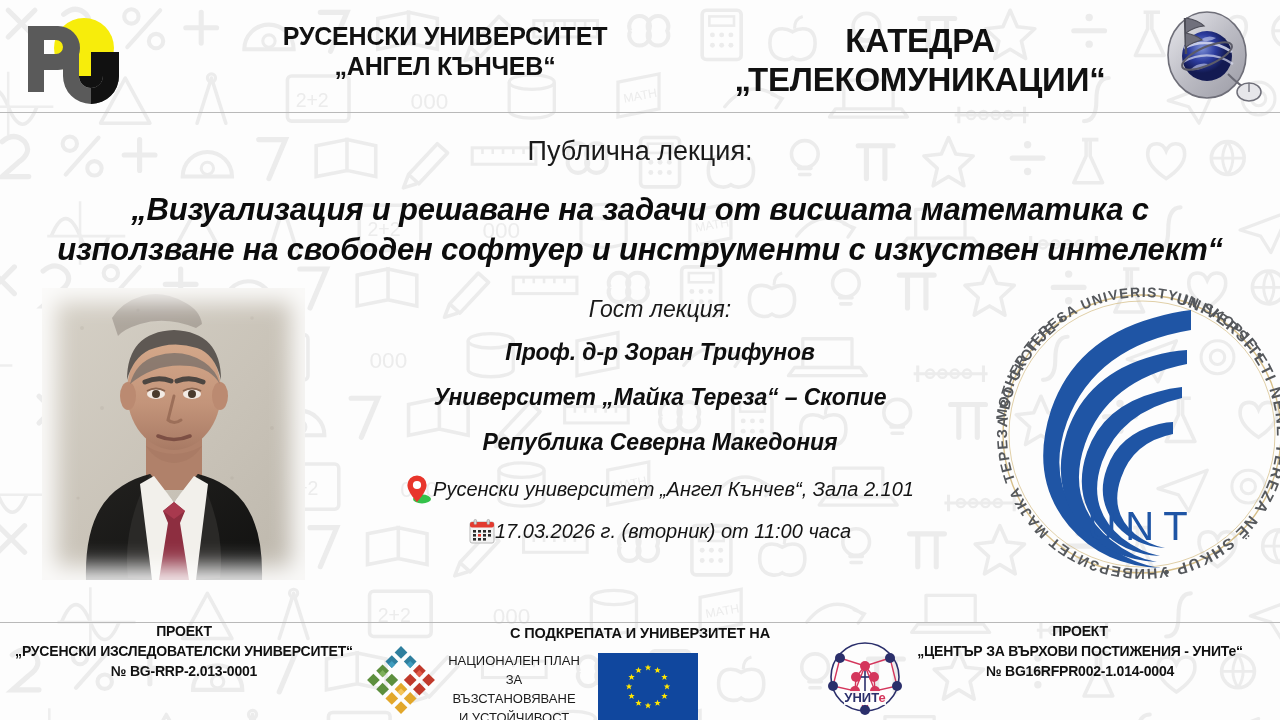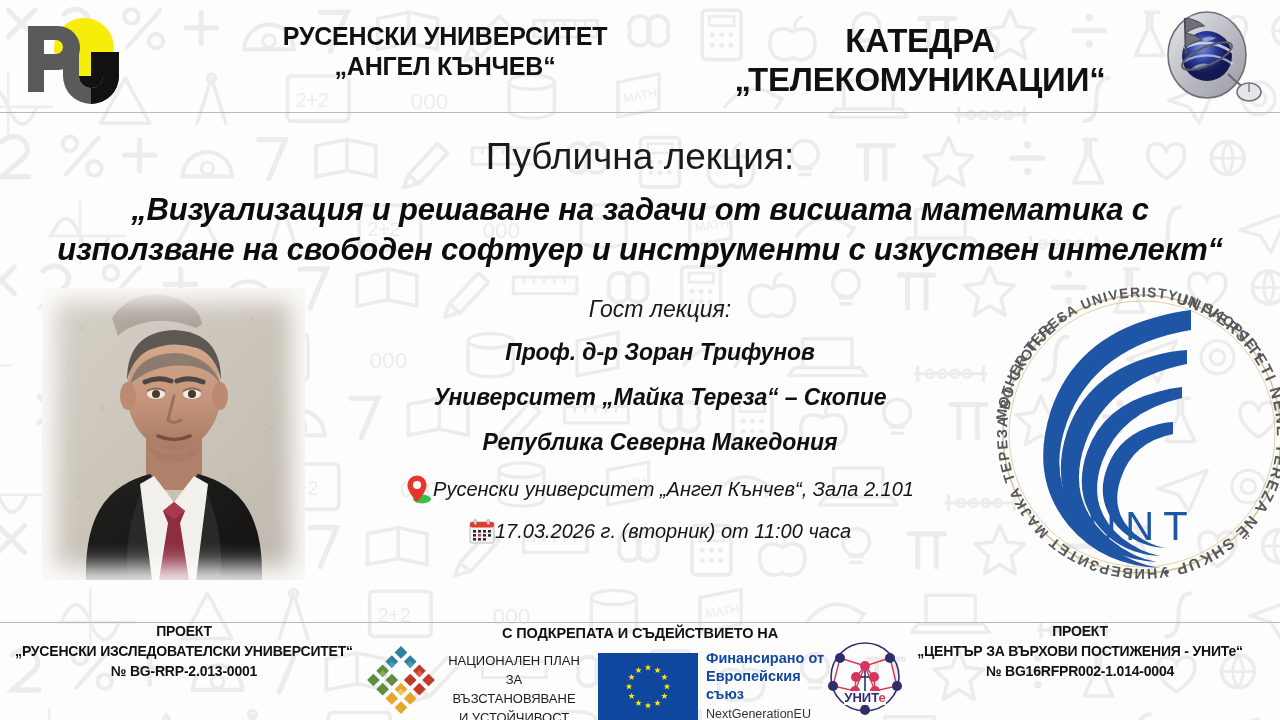--- a/index.html
+++ b/index.html
@@ -66,21 +66,21 @@
   }
   .head-left  { left: 145px; width: 600px; font-size: 25px; }
   .head-right { left: 690px; width: 460px; font-size: 33px; }
   .head-text .l2 { display: block; }
 
   
   .lecture-kicker {
     position: absolute;
     top: 136px; left: 0; width: 1280px;
     text-align: center;
-    font-size: 37px;
+    font-size: 27px;
     color: #1a1a1a;
     z-index: 4;
     font-weight: 400;
   }
   .lecture-title {
     position: absolute;
     top: 190px; left: 24px; width: 1232px;
     text-align: center;
     font-size: 31px;
     font-weight: bold;
@@ -562,21 +562,21 @@
     <g fill="none" stroke="#1f55a5">
       <path d="M205 52 q-96 16 -124 92 q-26 72 36 120 q28 22 58 26 q-58 -2 -92 -42 q-40 -48 -18 -116 q24 -70 102 -92 q20 -6 38 -8 z" fill="#1f55a5" stroke="none"></path>
       <path d="M201 86 q-80 16 -102 80 q-20 58 26 96 q22 18 46 22 q-46 -2 -74 -34 q-34 -40 -16 -96 q20 -58 86 -76 q17 -5 34 -6z" fill="#1f55a5" stroke="none"></path>
       <path d="M196 120 q-62 14 -80 64 q-16 46 20 76 q18 14 38 18 q-38 -2 -60 -28 q-28 -32 -13 -76 q16 -46 70 -60 q13 -4 25 -5z" fill="#1f55a5" stroke="none"></path>
       <path d="M187 156 q-40 8 -52 44 q-12 34 14 56 q14 11 30 14 q-30 -2 -48 -22 q-22 -26 -10 -58 q12 -34 52 -44 q8 -2 14 -2z" fill="#1f55a5" stroke="none"></path>
     </g>
     <text x="156" y="262" text-anchor="middle" font-family="Liberation Sans, sans-serif" font-size="40" letter-spacing="9" fill="#1f55a5">UNT</text>
   </svg>
 
   <div class="footer-rule"></div>
-  <div class="support-label">С ПОДКРЕПАТА И СЪДЕЙСТВИЕТО НА</div>
+  <div class="support-label">С ПОДКРЕПАТА И УНИВЕРЗИТЕТ НА</div>
 
   <div class="footer">
     <div class="proj-left">
       <div>ПРОЕКТ</div>
       <div>„РУСЕНСКИ ИЗСЛЕДОВАТЕЛСКИ УНИВЕРСИТЕТ“</div>
       <div>№ BG-RRP-2.013-0001</div>
     </div>
 
     <div class="proj-right">
       <div>ПРОЕКТ</div>
@@ -665,25 +665,20 @@
         <g transform="rotate(300) translate(0,-19) rotate(-300)">
             <path d="M0 -3.1 L0.9 -0.9 L3.2 -0.9 L1.4 0.6 L2.1 2.9 L0 1.6 L-2.1 2.9 L-1.4 0.6 L-3.2 -0.9 L-0.9 -0.9 Z"></path>
           </g>
         <g transform="rotate(330) translate(0,-19) rotate(-330)">
             <path d="M0 -3.1 L0.9 -0.9 L3.2 -0.9 L1.4 0.6 L2.1 2.9 L0 1.6 L-2.1 2.9 L-1.4 0.6 L-3.2 -0.9 L-0.9 -0.9 Z"></path>
           </g>
       </g>
     </g>
   </svg>
 
-  <div class="eu-text">
-    <span class="t1">Финансирано от</span>
-    <span class="t1">Европейския съюз</span>
-    <span class="t2">NextGenerationEU</span>
-  </div>
 
   <svg class="unite-logo" viewBox="0 0 86 82" xmlns="http://www.w3.org/2000/svg">
     <circle cx="43" cy="41" r="34" fill="none" stroke="#2b2f6b" stroke-width="1.6"></circle>
     <g stroke="#d4365c" stroke-width="1.4" fill="none">
       <path d="M18 22 L43 30 L68 22"></path>
       <path d="M18 22 L11 50 L33 55 L43 30 L53 55 L75 50 L68 22"></path>
       <path d="M33 55 L43 74 L53 55"></path>
       <path d="M34 41 L43 30 L52 41"></path>
       <path d="M34 41 L33 55 M52 41 L53 55"></path>
     </g>

